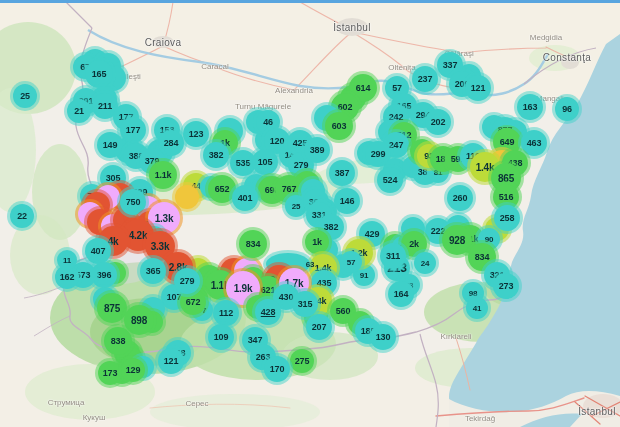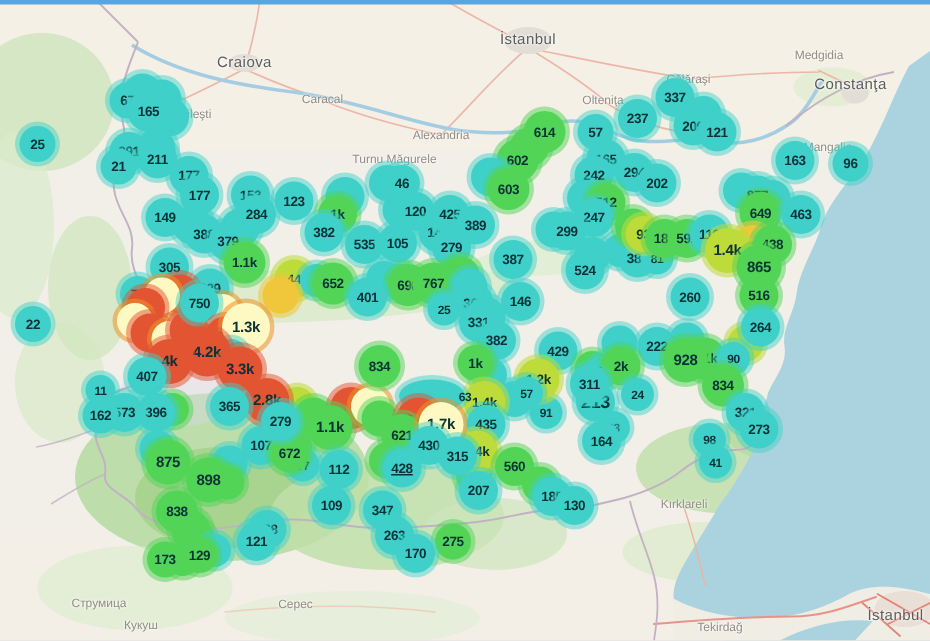--- a/index.html
+++ b/index.html
@@ -13,21 +13,21 @@
       text-shadow:0 0 2px #fff,0 0 2px #fff;}
   .pl-city{font-size:10px;color:#5c5c5c;letter-spacing:.3px;}
   .pl-town{font-size:8px;color:#928c82;}
   .mk{position:absolute;border-radius:50%;display:flex;align-items:center;justify-content:center;
       font-weight:bold;color:#0b3237;box-sizing:border-box;cursor:pointer;
       box-shadow:0 0 0 3px var(--halo);letter-spacing:-0.2px;}
   .mk-cyan  {background:#3ed0c9;--halo:rgba(62,208,201,.48);}
   .mk-green {background:#52d457;--halo:rgba(82,212,87,.5);}
   .mk-lime  {background:#bddb39;--halo:rgba(189,219,57,.55);}
   .mk-yellow{background:#f0c63b;--halo:rgba(240,198,59,.55);}
-  .mk-orange{background:#fef9c3;text-align:right;--halo:rgba(239,148,38,.55);}
+  .mk-orange{background:#f0abfc;text-align:right;--halo:rgba(239,148,38,.55);}
   .mk-red   {background:#e25432;--halo:rgba(226,84,50,.5);}
 </style>
 </head>
 <body>
 
 <div class="screen">
   <div class="map">
 
     <svg class="terrain" viewBox="0 0 620 427">
       <rect width="620" height="427" fill="#f2efe9"></rect>
@@ -210,21 +210,21 @@
         <div class="mk mk-cyan" style="left: 314px; top: 238px; width: 24px; height: 24px; font-size: 9px;"></div>
         <div class="mk mk-cyan" style="left: 306px; top: 202px; width: 26px; height: 26px; font-size: 9px;">331</div>
         <div class="mk mk-cyan" style="left: 318px; top: 214px; width: 26px; height: 26px; font-size: 9px;">382</div>
         <div class="mk mk-cyan" style="left: 359px; top: 221px; width: 26px; height: 26px; font-size: 9px;">429</div>
         <div class="mk mk-green" style="left: 305px; top: 230px; width: 24px; height: 24px; font-size: 9px;">1k</div>
         <div class="mk mk-cyan" style="left: 401px; top: 217px; width: 24px; height: 24px; font-size: 9px;"></div>
         <div class="mk mk-cyan" style="left: 384px; top: 207px; width: 26px; height: 26px; font-size: 12px; margin-top: 48px;">213</div>
         <div class="mk mk-cyan" style="left: 425px; top: 218px; width: 26px; height: 26px; font-size: 9px;">222</div>
         <div class="mk mk-cyan" style="left: 446px; top: 215px; width: 24px; height: 24px; font-size: 9px;"></div>
         <div class="mk mk-lime" style="left: 485px; top: 217px; width: 24px; height: 24px; font-size: 9px;"></div>
-        <div class="mk mk-cyan" style="left: 494px; top: 205px; width: 26px; height: 26px; font-size: 9px;">264</div>
+        <div class="mk mk-cyan" style="left: 494px; top: 205px; width: 26px; height: 26px; font-size: 9px;">258</div>
         <div class="mk mk-green" style="left: 456px; top: 225px; width: 28px; height: 28px; font-size: 9px;">1.1k</div>
         <div class="mk mk-green" style="left: 442px; top: 225px; width: 30px; height: 30px; font-size: 10px;">928</div>
         <div class="mk mk-cyan" style="left: 478px; top: 228px; width: 22px; height: 22px; font-size: 8px;">90</div>
         <div class="mk mk-green" style="left: 468px; top: 243px; width: 28px; height: 28px; font-size: 9px;">834</div>
         <div class="mk mk-cyan" style="left: 484px; top: 262px; width: 26px; height: 26px; font-size: 9px;">321</div>
         <div class="mk mk-cyan" style="left: 493px; top: 273px; width: 26px; height: 26px; font-size: 9px;">273</div>
         <div class="mk mk-cyan" style="left: 462px; top: 282px; width: 22px; height: 22px; font-size: 8px;">98</div>
         <div class="mk mk-cyan" style="left: 466px; top: 297px; width: 22px; height: 22px; font-size: 8px;">41</div>
         <div class="mk mk-green" style="left: 383px; top: 234px; width: 24px; height: 24px; font-size: 9px;"></div>
         <div class="mk mk-cyan" style="left: 392px; top: 236px; width: 22px; height: 22px; font-size: 8px;">76</div>
@@ -249,20 +249,21 @@
         <div class="mk mk-green" style="left: 290px; top: 349px; width: 24px; height: 24px; font-size: 9px;">275</div>
         <div class="mk mk-lime" style="left: 186px; top: 258px; width: 24px; height: 24px; font-size: 9px;"></div>
         <div class="mk mk-green" style="left: 196px; top: 265px; width: 26px; height: 26px; font-size: 9px;"></div>
         <div class="mk mk-red" style="left: 220px; top: 258px; width: 28px; height: 28px; font-size: 9px;"></div>
         <div class="mk mk-orange" style="left: 234px; top: 258px; width: 26px; height: 26px; font-size: 9px;"></div>
         <div class="mk mk-green" style="left: 241px; top: 267px; width: 24px; height: 24px; font-size: 9px;"></div>
         <div class="mk mk-green" style="left: 205px; top: 270px; width: 30px; height: 30px; font-size: 10px;">1.1k</div>
         <div class="mk mk-cyan" style="left: 266px; top: 253px; width: 22px; height: 22px; font-size: 8px; padding-left: 44px;">63</div>
         <div class="mk mk-red" style="left: 264px; top: 265px; width: 30px; height: 30px; font-size: 10px;">2.4k</div>
         <div class="mk mk-green" style="left: 254px; top: 276px; width: 28px; height: 28px; font-size: 9px;">621</div>
+        <div class="mk mk-orange" style="left: 226px; top: 271px; width: 34px; height: 34px; font-size: 10px;">1.9k</div>
         <div class="mk mk-orange" style="left: 279px; top: 268px; width: 30px; height: 30px; font-size: 10px;">1.7k</div>
         <div class="mk mk-green" style="left: 246px; top: 295px; width: 24px; height: 24px; font-size: 9px;"></div>
         <div class="mk mk-cyan" style="left: 273px; top: 284px; width: 26px; height: 26px; font-size: 9px;">430</div>
         <div class="mk mk-cyan" style="left: 292px; top: 291px; width: 26px; height: 26px; font-size: 9px;">315</div>
         <div class="mk mk-cyan" style="left: 255px; top: 299px; width: 26px; height: 26px; font-size: 9px; text-decoration: underline;">428</div>
         <div class="mk mk-cyan" style="left: 213px; top: 300px; width: 26px; height: 26px; font-size: 9px;">112</div>
         <div class="mk mk-green" style="left: 186px; top: 287px; width: 22px; height: 22px; font-size: 8px;"></div>
         <div class="mk mk-cyan" style="left: 191px; top: 299px; width: 22px; height: 22px; font-size: 8px;">77</div>
         <div class="mk mk-cyan" style="left: 161px; top: 284px; width: 26px; height: 26px; font-size: 9px;">107</div>
         <div class="mk mk-green" style="left: 180px; top: 289px; width: 26px; height: 26px; font-size: 9px;">672</div>

